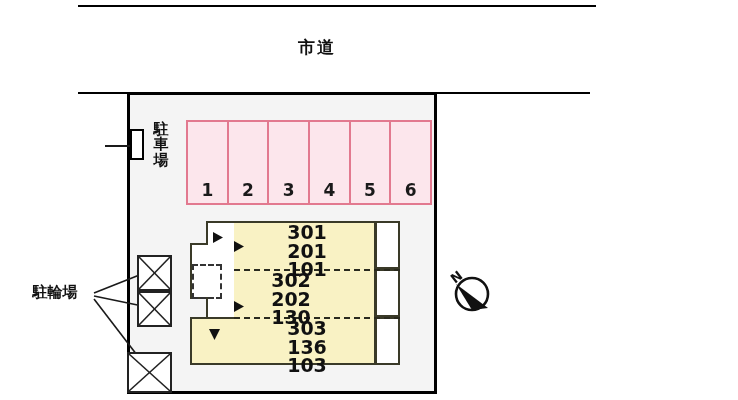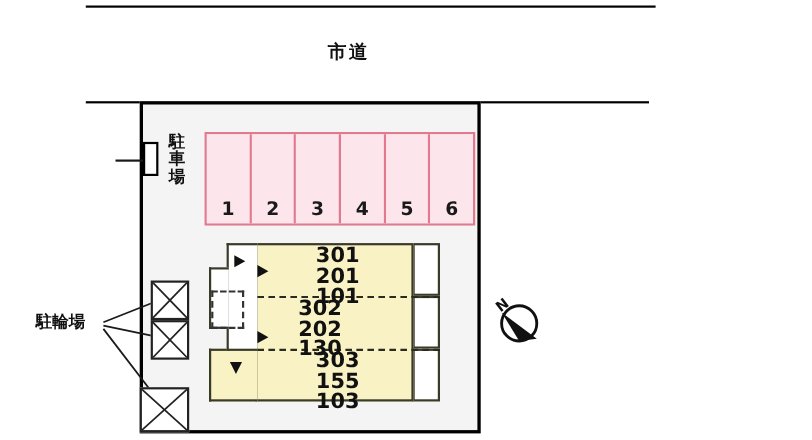--- a/index.html
+++ b/index.html
@@ -241,21 +241,21 @@
   </div>
 
   <div class="abs unit-label" style="left:236px; top:271px; width:110px;">
     <span>302</span>
     <span>202</span>
     <span>130</span>
   </div>
 
   <div class="abs unit-label" style="left:252px; top:319px; width:110px;">
     <span>303</span>
-    <span>155</span>
+    <span>136</span>
     <span>103</span>
   </div>
 
   <svg class="abs" style="left:446px; top:270px; width:48px; height:48px;">
     <circle cx="26" cy="24" r="16" fill="#ffffff" stroke="#111111" stroke-width="2.6"></circle>
     <polygon points="10,14 42,38 26,40" fill="#111111"></polygon>
     <g transform="translate(9,14) rotate(-38)">
       <text x="0" y="0" font-family="DejaVu Sans, Liberation Sans, sans-serif" font-size="13" font-weight="bold" fill="#111111">N</text>
     </g>
   </svg>

